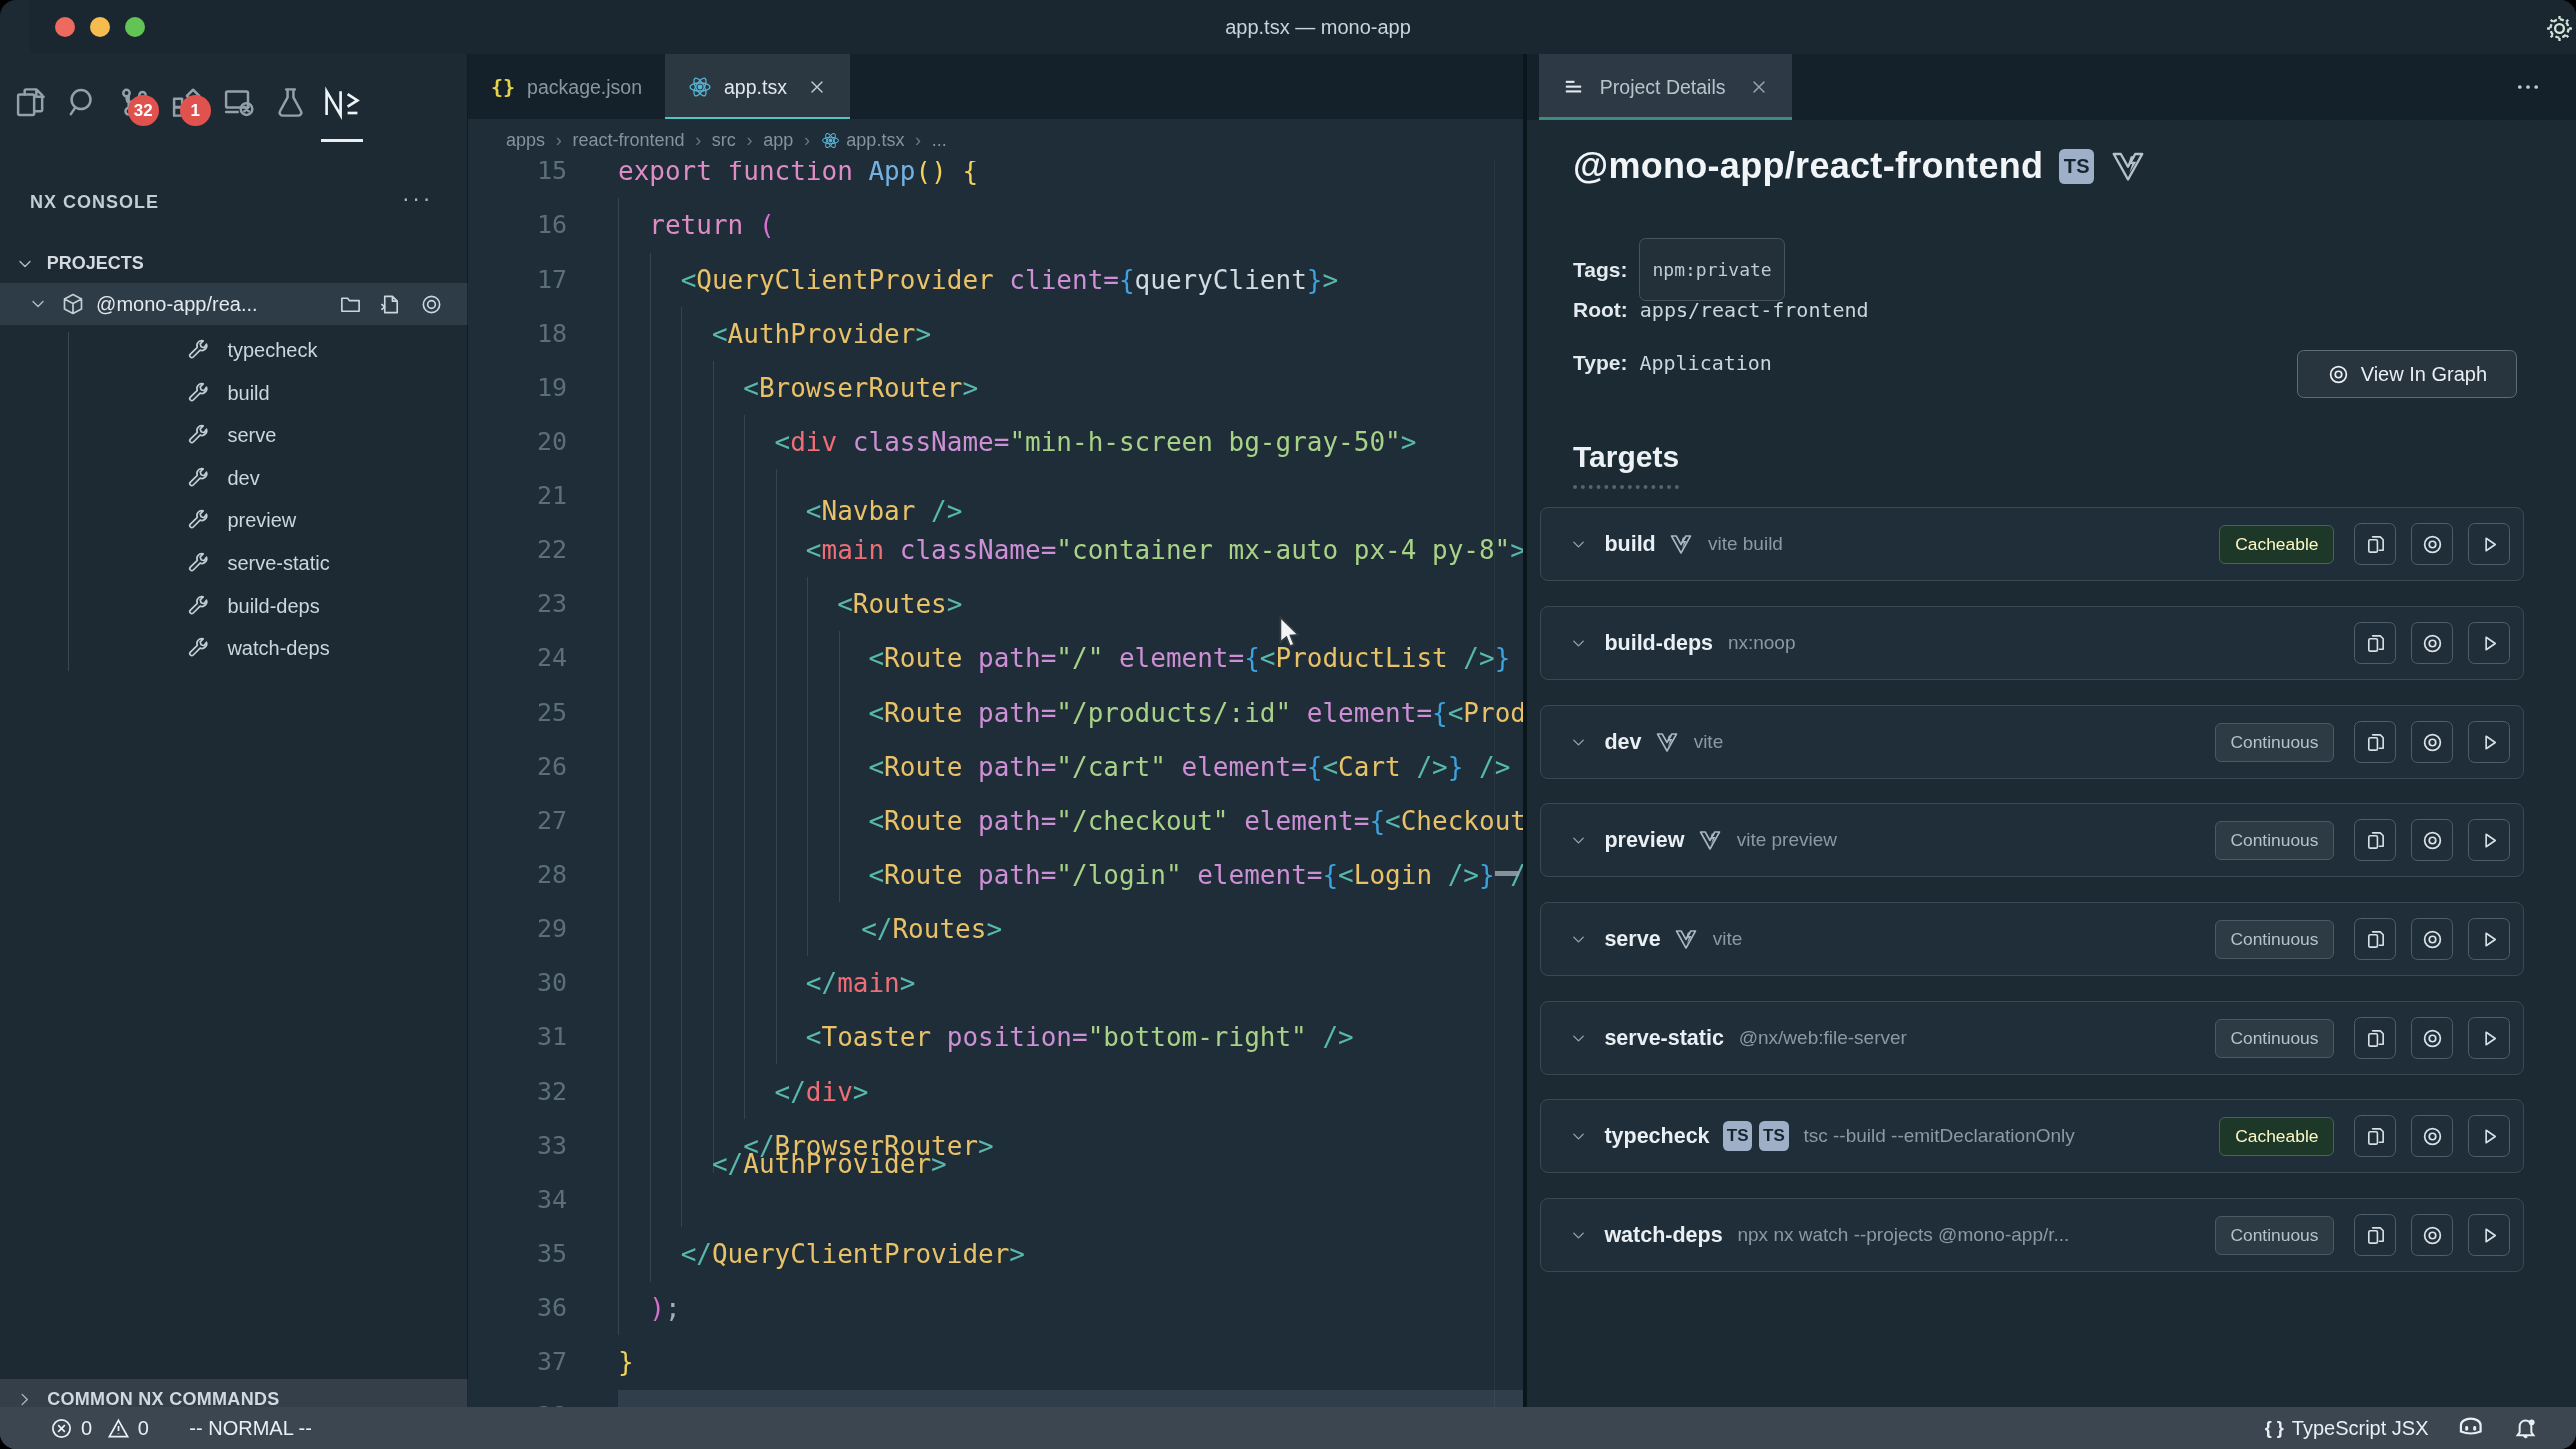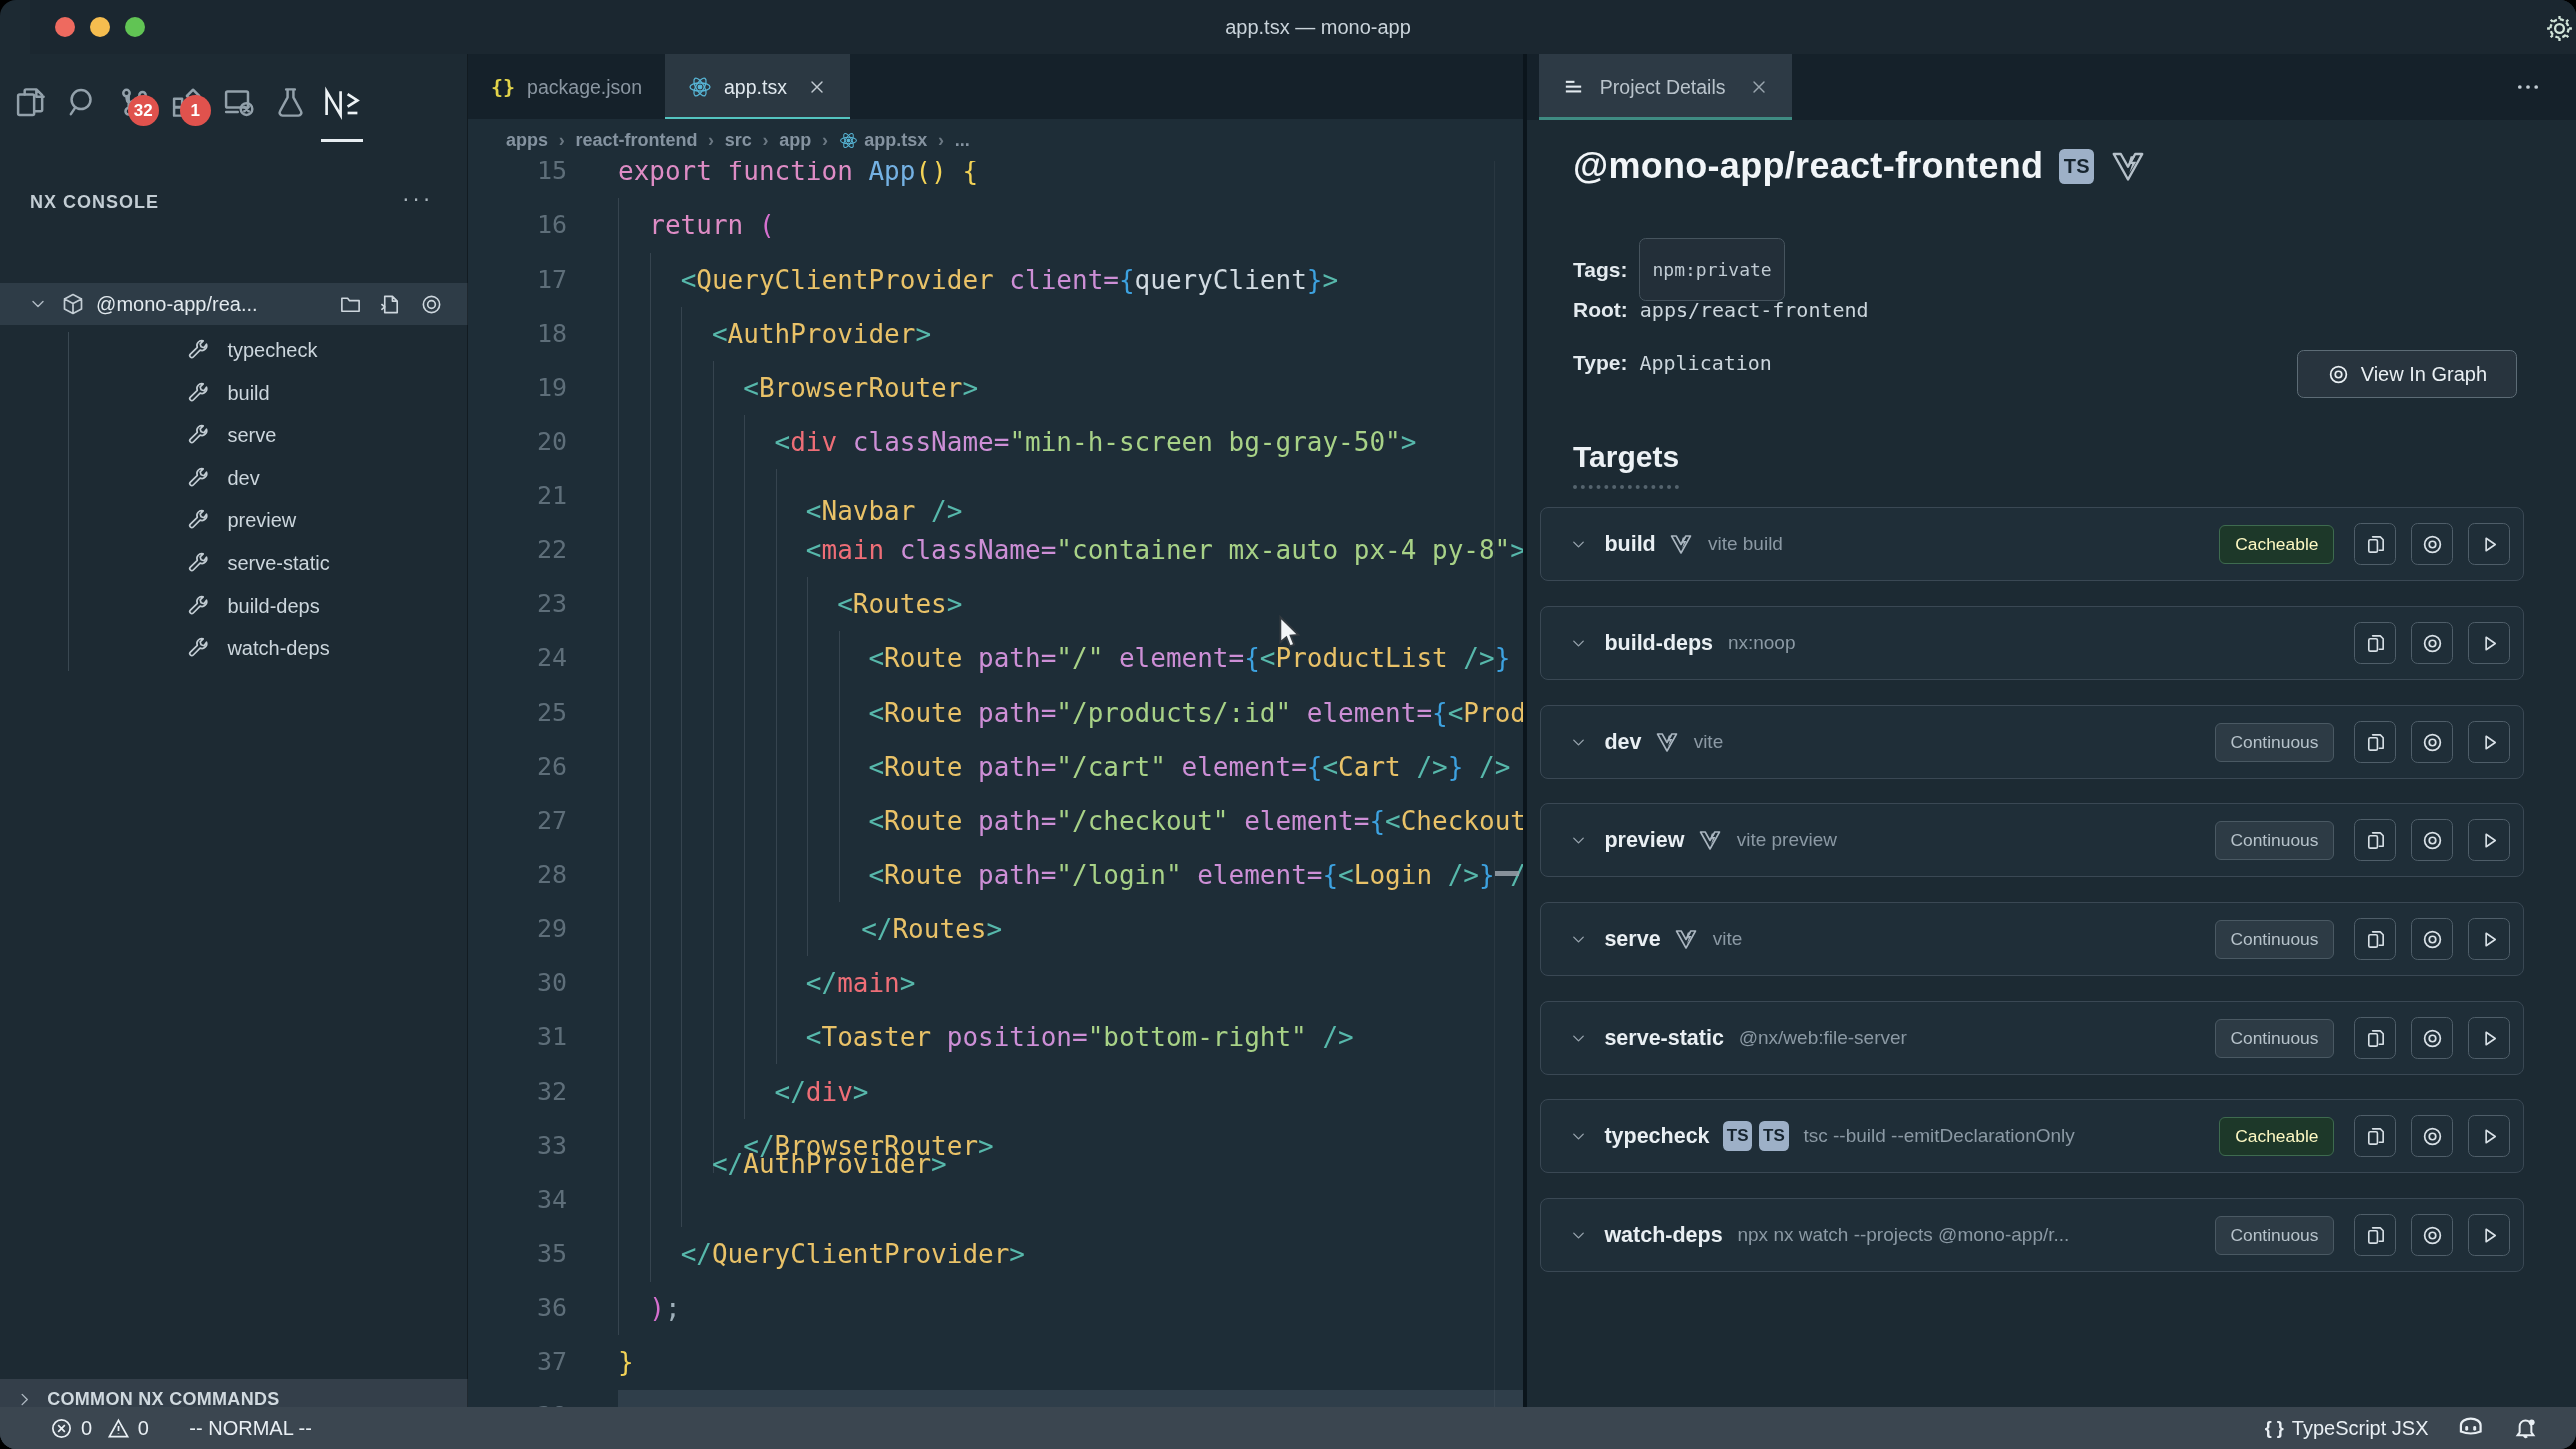--- a/index.html
+++ b/index.html
@@ -35,21 +35,21 @@
   .sb-section .lbl{margin-left:13.4px;font-size:18px;font-weight:700;letter-spacing:0.3px;}
   
   .tabstrip{position:absolute;left:468px;top:54px;width:1055px;height:66px;background:#15212a;display:flex;}
   .tab{position:relative;height:66px;display:flex;align-items:center;padding:0 23px;color:#8a96a1;font-size:19.5px;box-sizing:border-box;}
   .tab.active{background:#2b3842;color:#e0e8ee;}
   .tab.active::after{content:"";position:absolute;left:0;right:0;bottom:0;height:3.4px;background:#54c4c0;}
   .tab .ticon{margin-right:12px;}
   .tab .tclose{margin-left:20px;color:#c2cbd2;}
   .tab-actions{position:absolute;left:1768px;top:54px;height:66px;display:flex;align-items:center;gap:29.5px;color:#aeb9c2;}
   .breadcrumb{position:absolute;left:468px;top:119px;width:1055px;height:42px;background:#1e2d37;display:flex;align-items:center;color:#8593a0;font-size:18px;}
-  .crumb{display:flex;align-items:center;font-weight:bold;}
+  .crumb{display:flex;align-items:center;}
   .crumb .sep{margin:0 10.7px;color:#6b7883;}
   .editor-bg{position:absolute;left:468px;top:161px;width:1055px;height:1246px;background:#1e2d37;overflow:hidden;}
   .code-line{position:absolute;left:150px;height:54px;line-height:54px;font-family:"DejaVu Sans Mono",monospace;font-size:26px;white-space:pre;}
   .gut{position:absolute;left:0;width:99px;height:54px;line-height:54px;text-align:right;color:#5e6e79;font-family:"DejaVu Sans Mono",monospace;font-size:25px;}
   .guide{position:absolute;width:1.3px;background:#36444f;}
   .tk-kw{color:#de8cc5}.tk-fn{color:#74b1e3}.tk-b1{color:#f2d256}.tk-b2{color:#d670cf}
   .tk-b3{color:#3da2e0}.tk-ang{color:#57b8ab}.tk-cmp{color:#e9c268}.tk-tag{color:#ee6e77}
   .tk-attr{color:#cd8fd6}.tk-str{color:#a8d287}.tk-pln{color:#d2dbe2}.tk-pun{color:#9fb0ba}
   .hscroll{position:absolute;left:150px;right:0;bottom:0;height:17.4px;background:rgba(125,145,160,0.18);}
   .vtrack{position:absolute;right:28px;top:0;bottom:0;width:1.3px;background:rgba(255,255,255,0.05);}
@@ -173,20 +173,28 @@
             <svg width="42" height="35" viewBox="0 0 30 24" fill="none" stroke="currentColor" stroke-width="1.9">
               <path d="M4 21 V4 L14 21 V4"></path>
               <path d="M19 6 l7 4.5 -7 4.5"></path>
               <path d="M19 19.5 h7"></path>
             </svg>
           </span>
         </div>
       </div>
     <div class="sb-header">NX CONSOLE</div>
     <div class="sb-dots">···</div>
+    <div class="projects-row">
+      <span class="proj-chevron" id="proj-chev">
+          <svg width="20" height="20" viewBox="0 0 24 24" fill="none" stroke="currentColor" stroke-width="1.7" stroke-linecap="round" stroke-linejoin="round">
+            <path d="M6 9 l6 6 6-6"></path>
+          </svg>
+        </span>
+      <span class="projects-label">PROJECTS</span>
+    </div>
     <div class="project-row">
       <span class="proj-chevron" style="margin-left:28px" id="proj-chev2">
           <svg width="20" height="20" viewBox="0 0 24 24" fill="none" stroke="currentColor" stroke-width="1.7" stroke-linecap="round" stroke-linejoin="round">
             <path d="M6 9 l6 6 6-6"></path>
           </svg>
         </span>
       <span style="margin-left:13.4px;color:#c3cdd4" id="cube-ic">
           <svg width="24" height="24" viewBox="0 0 24 24" fill="none" stroke="currentColor" stroke-width="1.7" stroke-linecap="round" stroke-linejoin="round">
             <path d="M12 2.5 L20.5 7 v10 L12 21.5 L3.5 17 V7 Z M3.5 7 L12 11.5 L20.5 7 M12 11.5 V21.5"></path>
           </svg>

